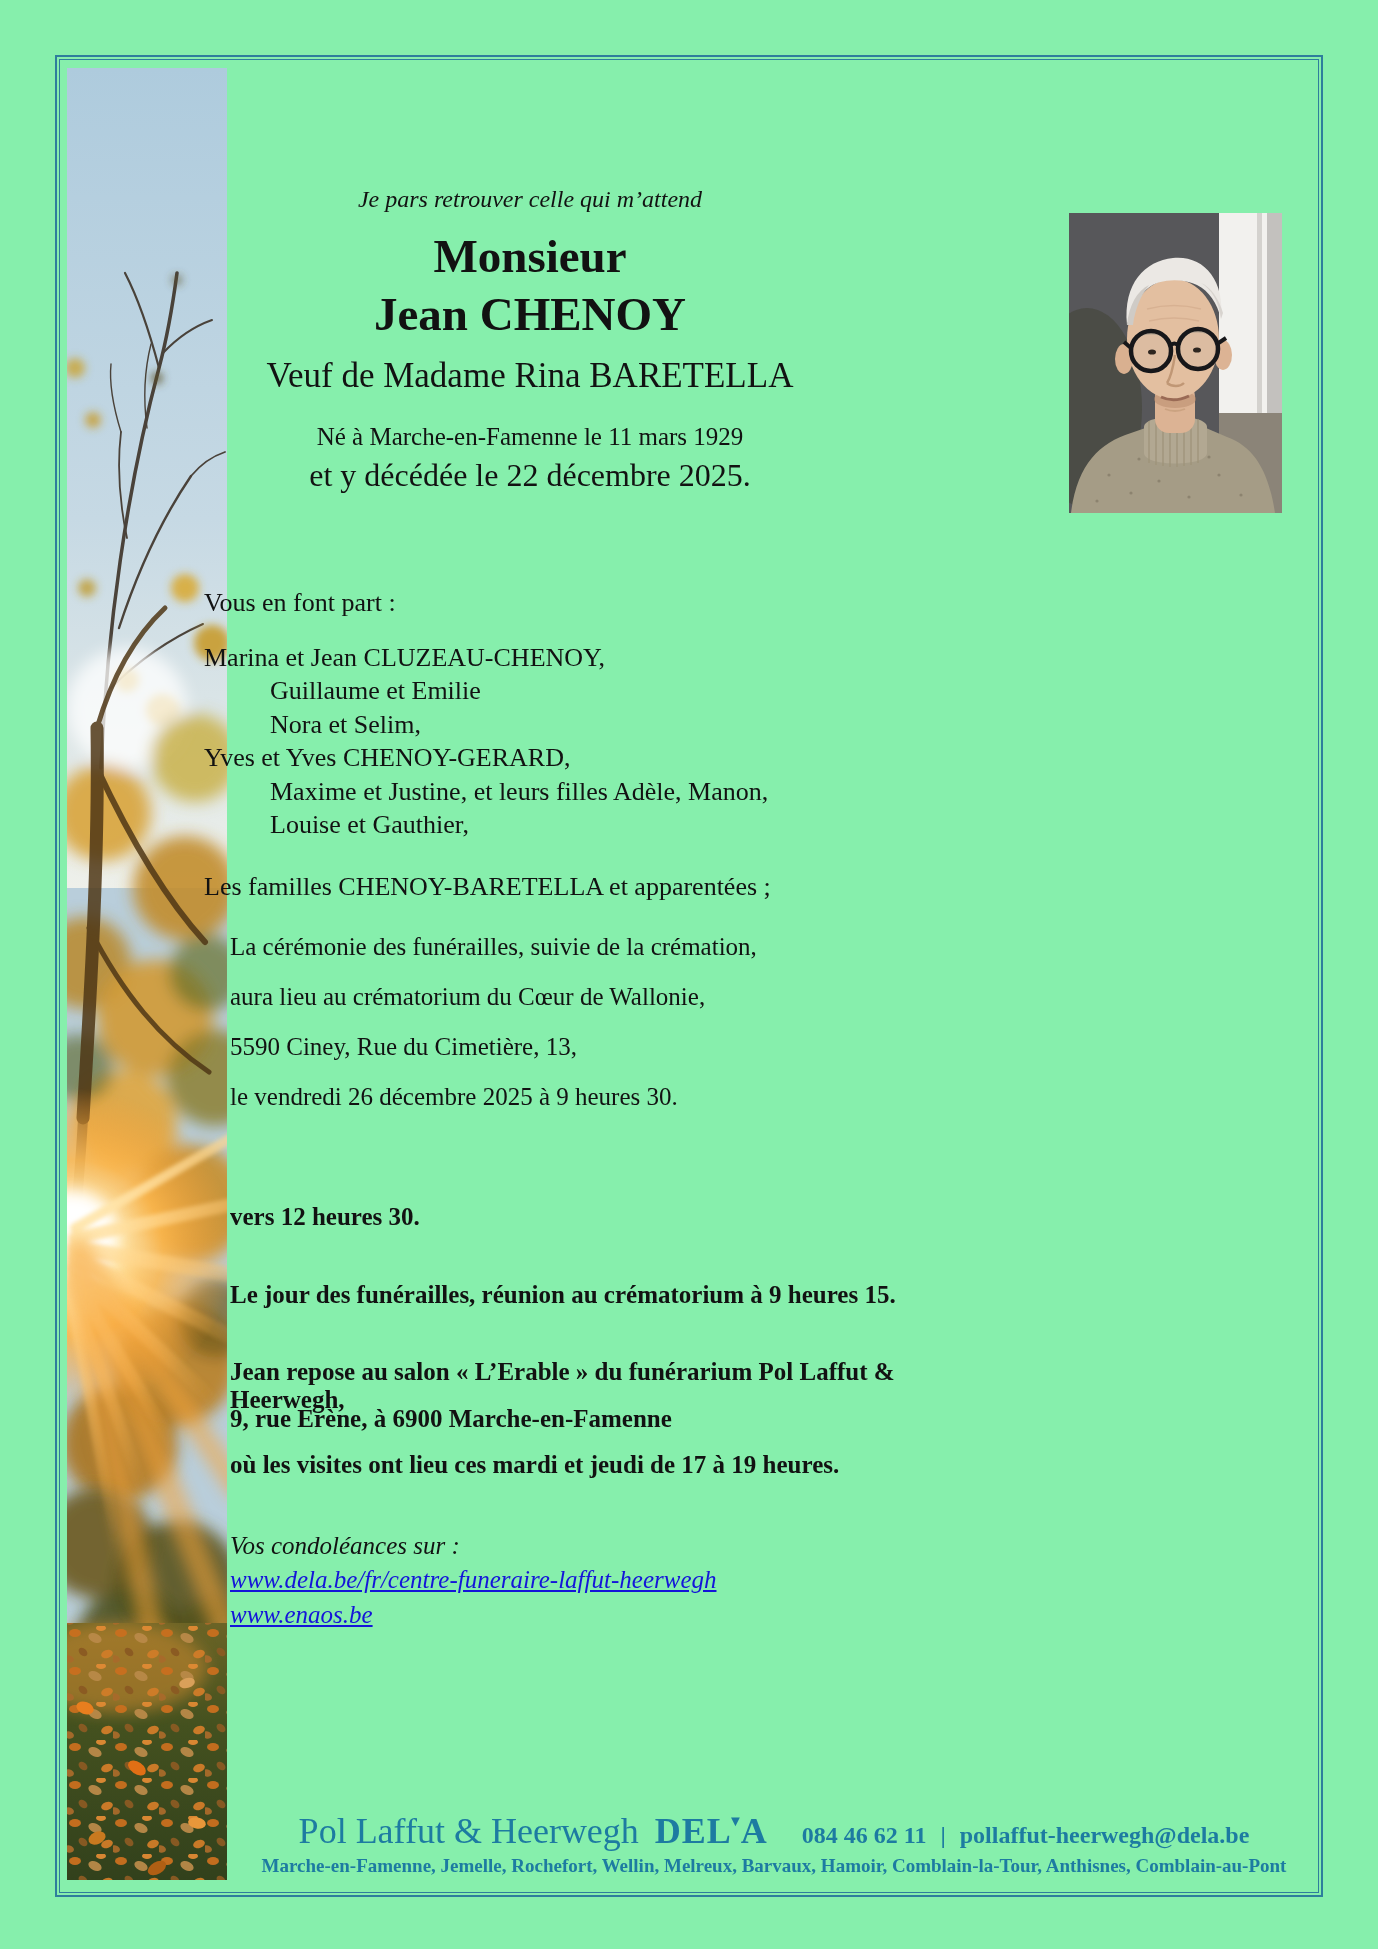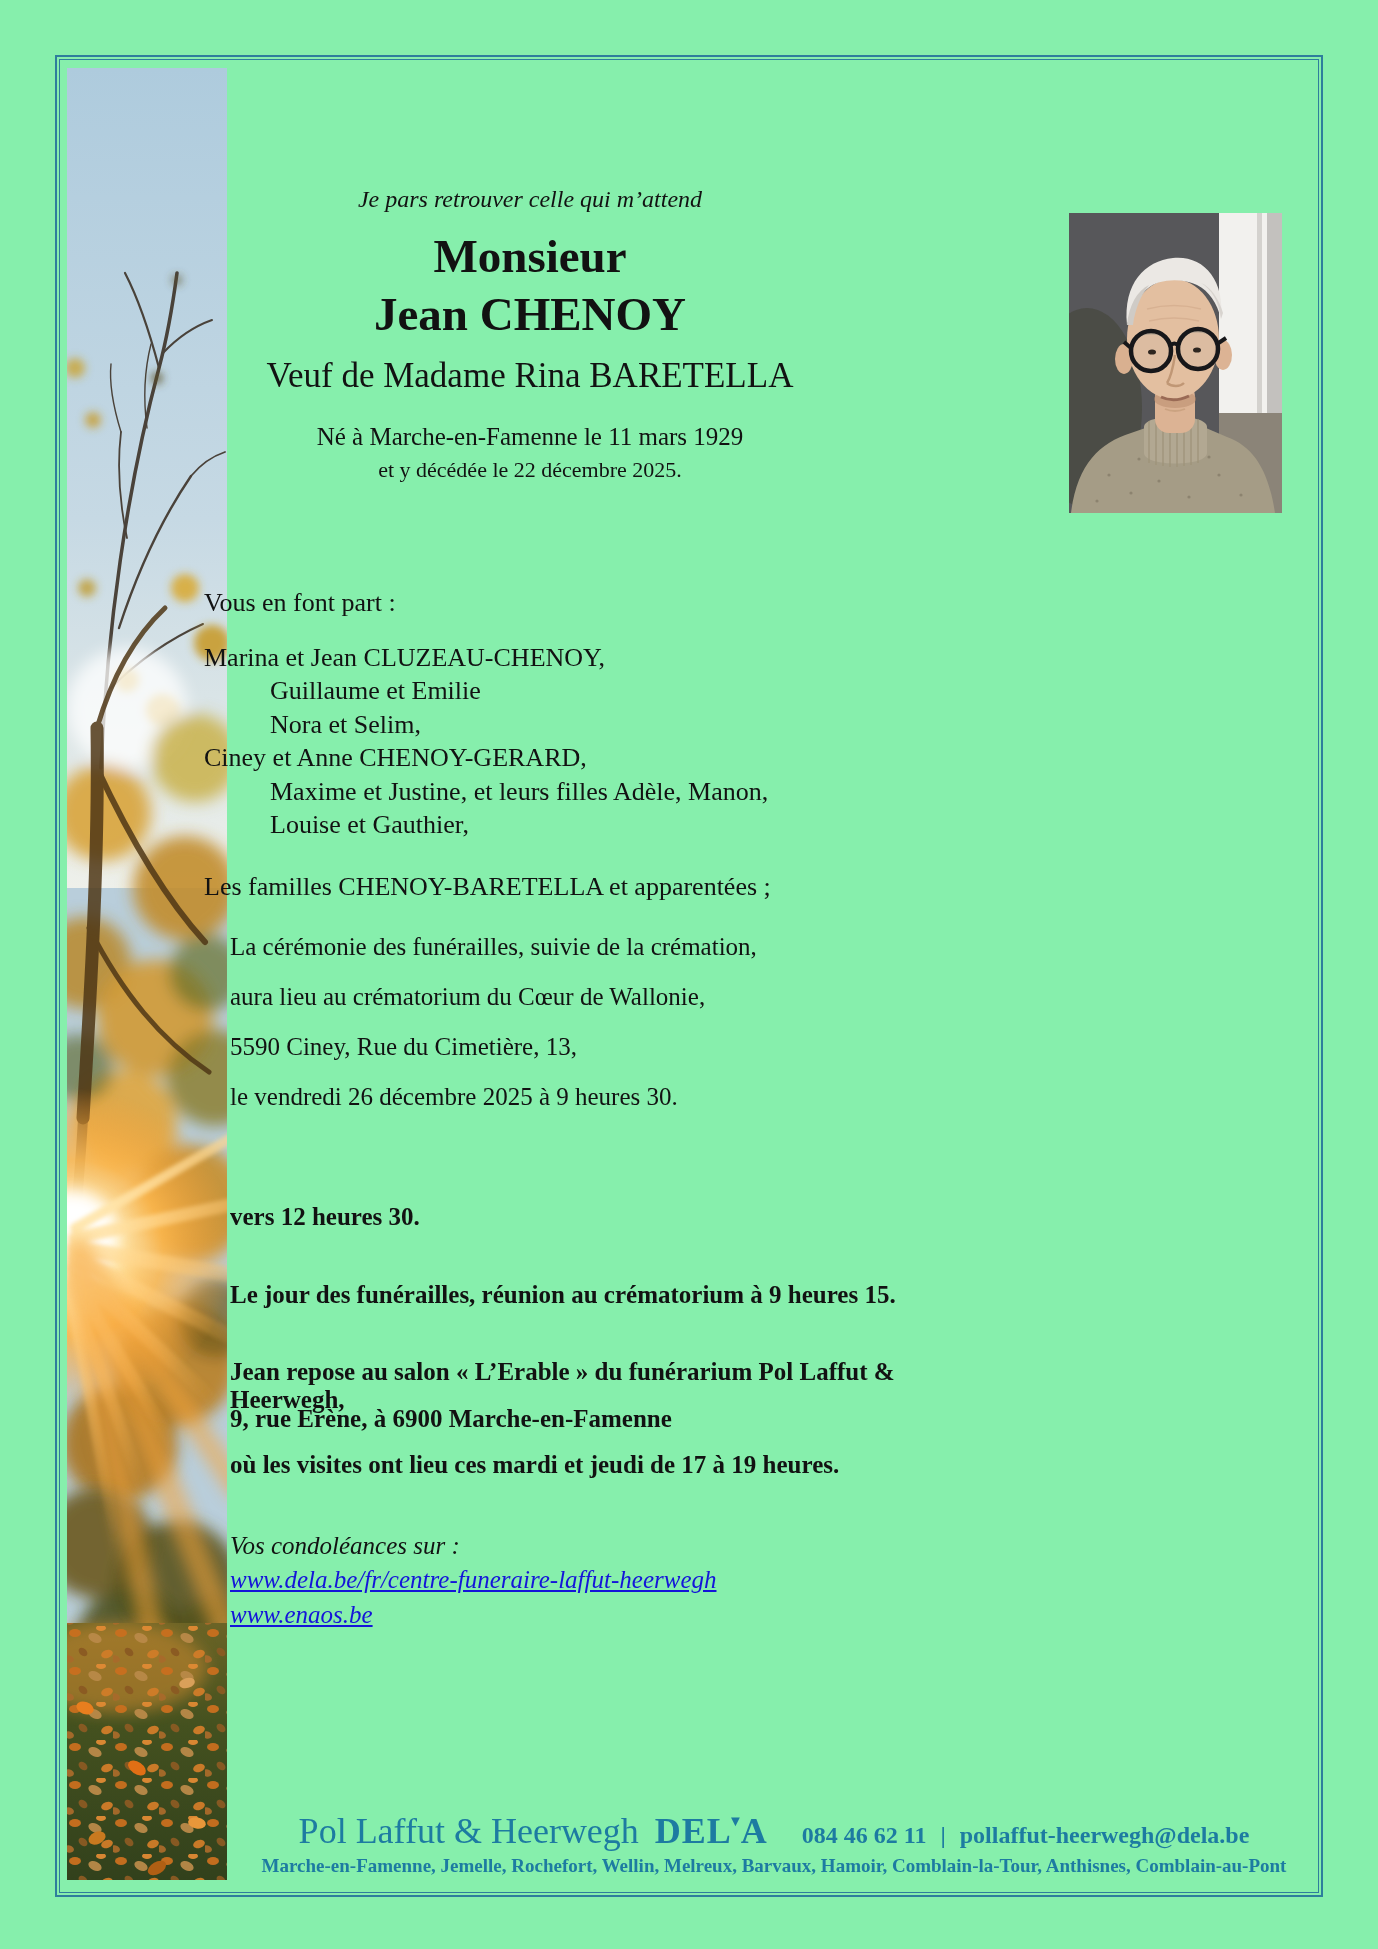--- a/index.html
+++ b/index.html
@@ -16,21 +16,21 @@
   .photo-strip svg{display:block;}
   
   .portrait{left:1069px;top:213px;width:213px;height:300px;overflow:hidden;background:#5b5b5e;}
   
   .topblock{left:230px;width:600px;text-align:center;}
   .quote{top:186px;font-size:24px;font-style:italic;}
   .civility{top:229px;font-size:47px;font-weight:700;}
   .name{top:287px;font-size:47px;font-weight:700;}
   .spouse{top:356px;font-size:35px;}
   .birth{top:423px;font-size:25px;}
-  .death{top:457px;font-size:22px;}
+  .death{top:457px;font-size:32px;}
   
   .leftline{left:204px;font-size:26px;}
   .intro{top:588px;}
   .fam0{top:643px;}
   .fam1{top:676px;left:270px;}
   .fam2{top:710px;left:270px;}
   .fam3{top:743px;}
   .fam4{top:777px;left:270px;}
   .fam5{top:810px;left:270px;}
   .closing{left:230px;top:839px;width:786px;text-align:right;font-size:25px;font-style:italic;font-weight:700;}
@@ -282,21 +282,21 @@
   <div class="abs topblock civility">Monsieur</div>
   <div class="abs topblock name">Jean CHENOY</div>
   <div class="abs topblock spouse">Veuf de Madame Rina BARETELLA</div>
   <div class="abs topblock birth">Né à Marche-en-Famenne le 11 mars 1929</div>
   <div class="abs topblock death">et y décédée le 22 décembre 2025.</div>
 
   <div class="abs leftline intro">Vous en font part :</div>
   <div class="abs leftline fam0">Marina et Jean CLUZEAU-CHENOY,</div>
   <div class="abs leftline fam1">Guillaume et Emilie</div>
   <div class="abs leftline fam2">Nora et Selim,</div>
-  <div class="abs leftline fam3">Ciney et Anne CHENOY-GERARD,</div>
+  <div class="abs leftline fam3">Yves et Yves CHENOY-GERARD,</div>
   <div class="abs leftline fam4">Maxime et Justine, et leurs filles Adèle, Manon,</div>
   <div class="abs leftline fam5">Louise et Gauthier,</div>
   <div class="abs leftline families">Les familles CHENOY-BARETELLA et apparentées ;</div>
 
   <div class="abs mainblock c1">La cérémonie des funérailles, suivie de la crémation,</div>
   <div class="abs mainblock c2">aura lieu au crématorium du Cœur de Wallonie,</div>
   <div class="abs mainblock c3">5590 Ciney, Rue du Cimetière, 13,</div>
   <div class="abs mainblock c4">le vendredi 26 décembre 2025 à 9 heures 30.</div>
 
   <div class="abs mainblock d2">vers 12 heures 30.</div>

